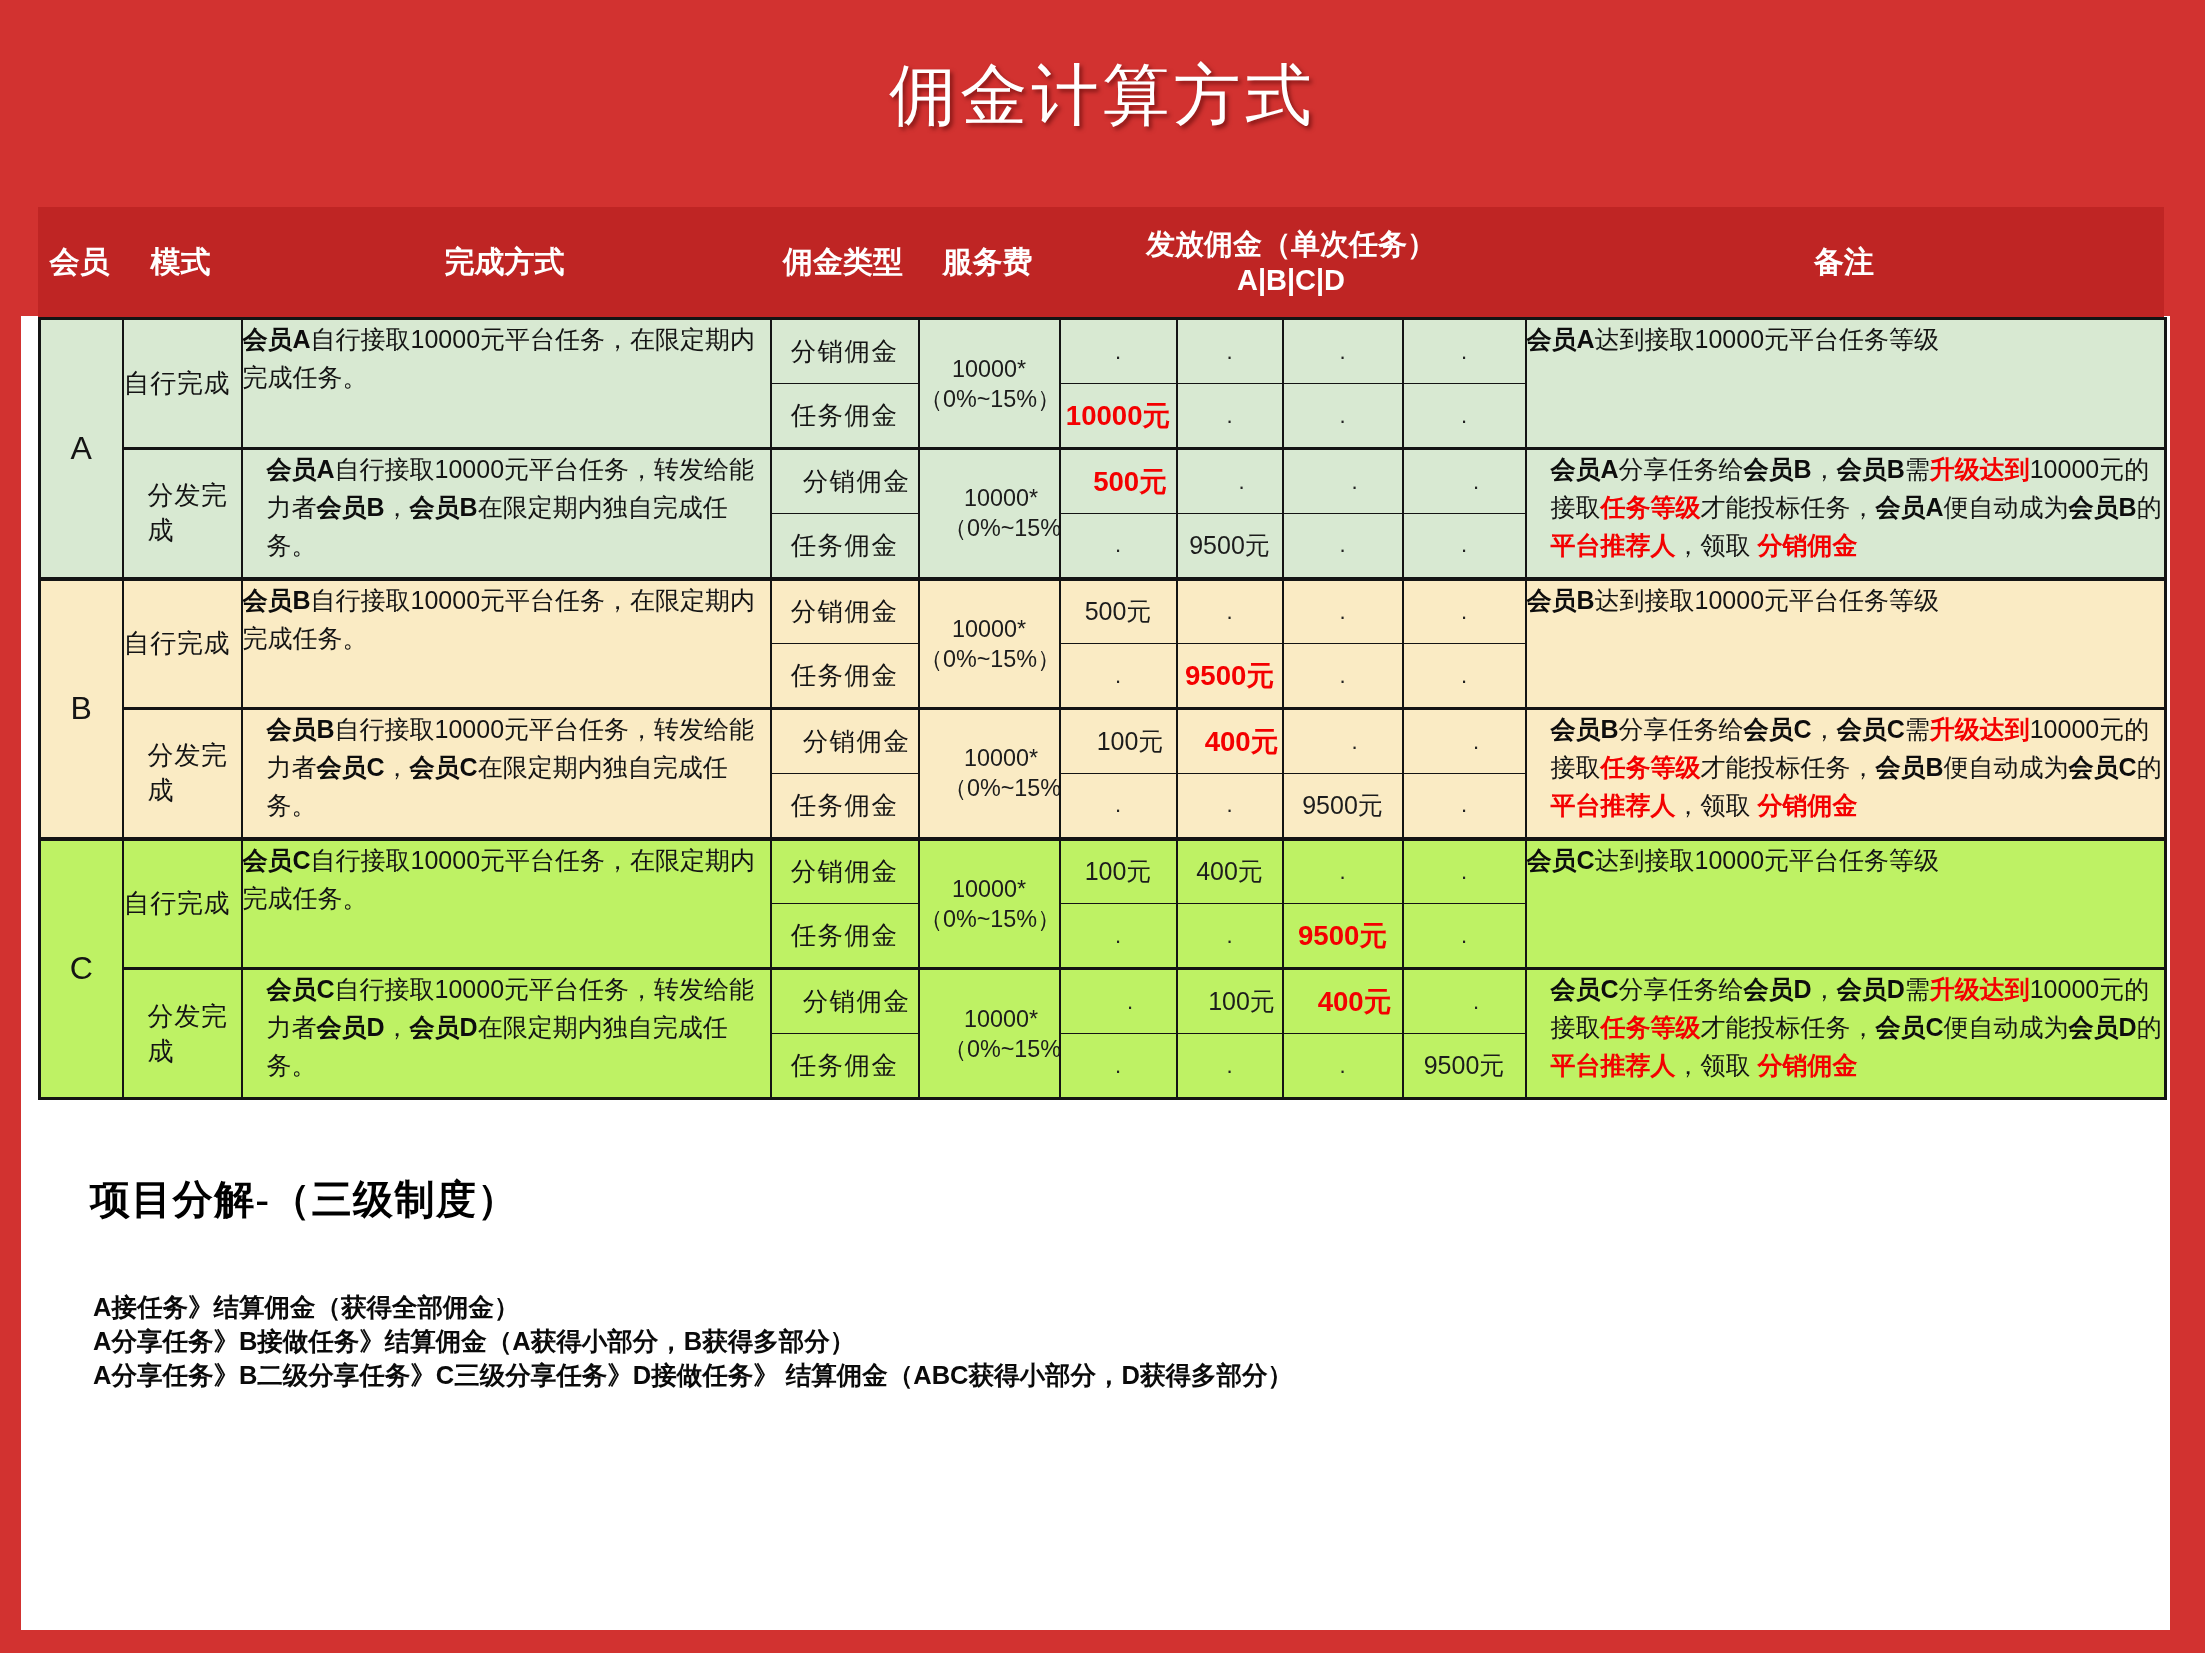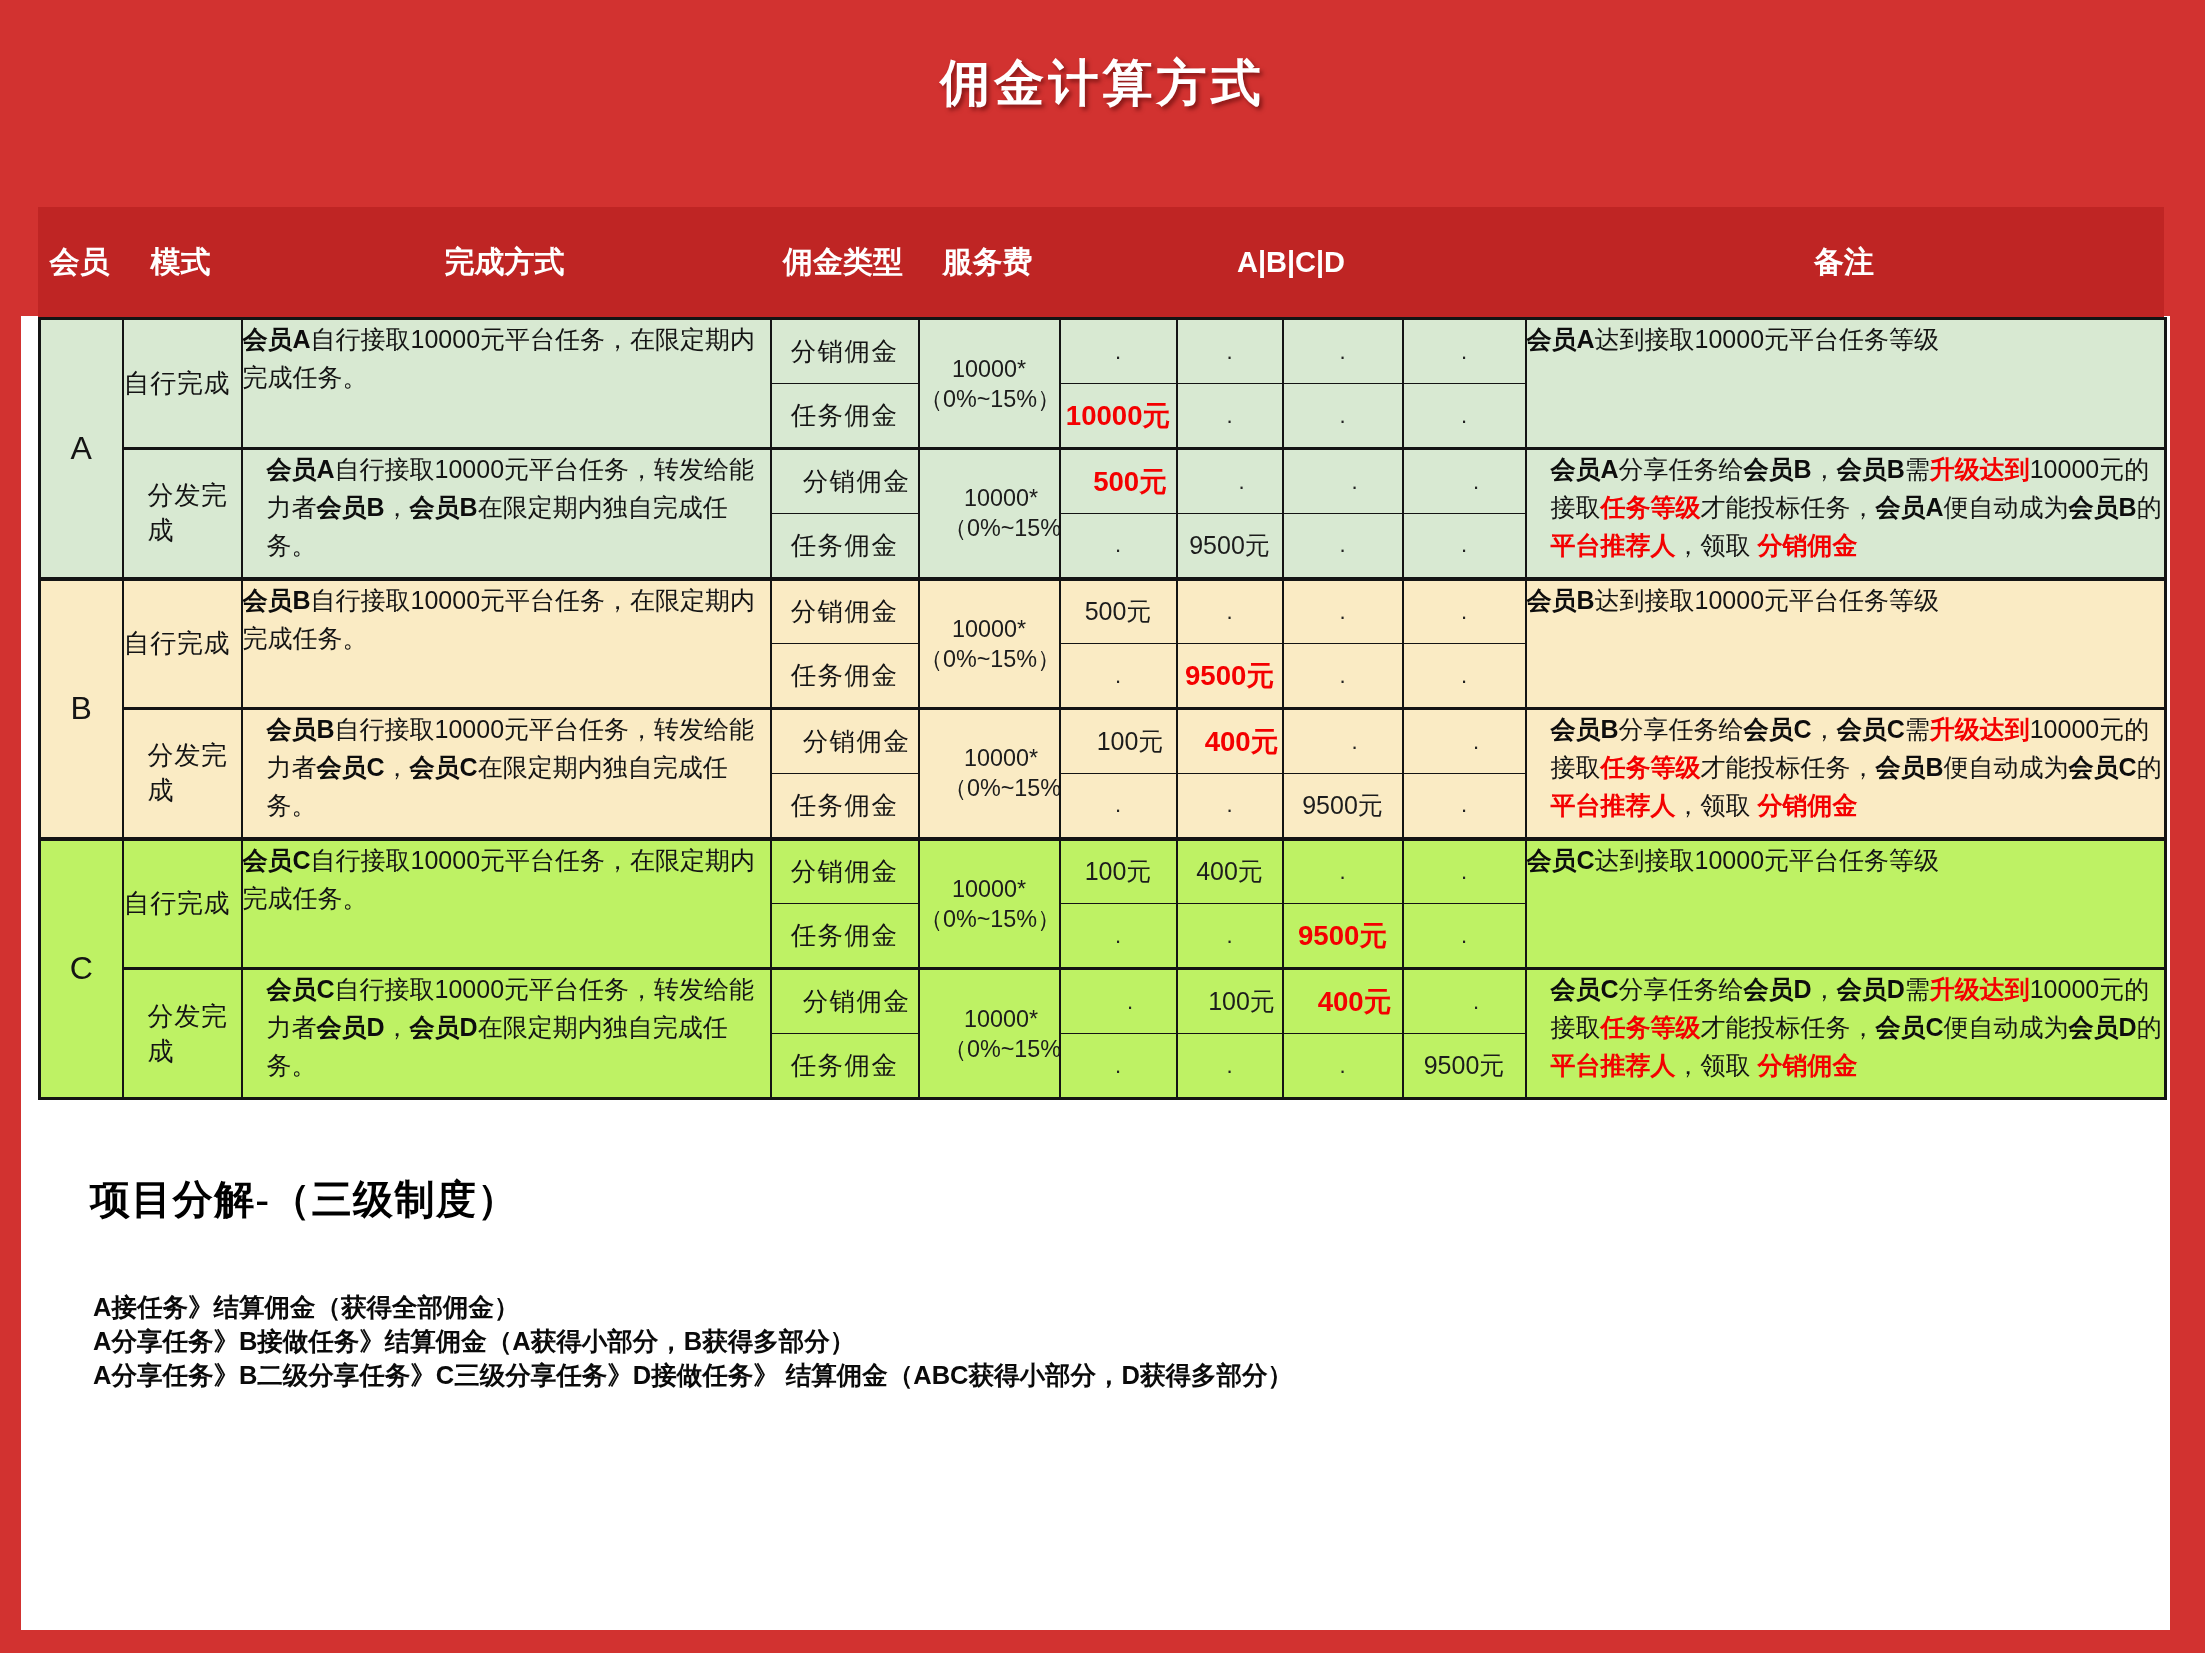--- a/index.html
+++ b/index.html
@@ -1,17 +1,17 @@
 <!DOCTYPE html>
 <html style="font-size:11px"><head>
 <meta charset="utf-8">
 <style>
   html,body{margin:0;padding:0;}
   body{width:2205px;height:1654px;position:relative;background:#D23230;font-family:"Liberation Sans",sans-serif;color:#141414;overflow:hidden;}
-  .title{position:absolute;left:0;top:50px;width:2205px;text-align:center;font-size:50px;font-weight:bold;color:#ffffff;letter-spacing:4.1px;text-shadow:2.8px 3.4px 4.1px rgba(70,0,0,0.55);}
+  .title{position:absolute;left:0;top:50px;width:2205px;text-align:center;font-size:67px;font-weight:normal;color:#ffffff;letter-spacing:4.1px;text-shadow:2.8px 3.4px 4.1px rgba(70,0,0,0.55);}
   .panel{position:absolute;left:20.7px;top:316px;width:2149px;height:1314px;background:#ffffff;}
   
   .header-band{position:absolute;left:38px;top:207px;width:2126px;height:110px;background:#BF2524;display:flex;align-items:center;color:#ffffff;font-weight:bold;}
   .hcell{text-align:center;font-size:30px;}
   .hc-member{width:83px;}
   .hc-mode{width:119px;}
   .hc-method{width:529px;}
   .hc-type{width:148px;}
   .hc-fee{width:141px;}
   .hc-payout{width:466px;line-height:36px;font-size:29px;}
@@ -47,20 +47,21 @@
 
 <div class="panel"></div>
 
 <div class="header-band">
   <div class="hcell hc-member">会员</div>
   <div class="hcell hc-mode">模式</div>
   <div class="hcell hc-method">完成方式</div>
   <div class="hcell hc-type">佣金类型</div>
   <div class="hcell hc-fee">服务费</div>
   <div class="hcell hc-payout">
+    <div>发放佣金（单次任务）</div>
     <div>A|B|C|D</div>
   </div>
   <div class="hcell hc-remark">备注</div>
 </div>
 
 <table class="main">
   <colgroup>
     <col style="width:83px">
       <col style="width:119px">
       <col style="width:529px">

